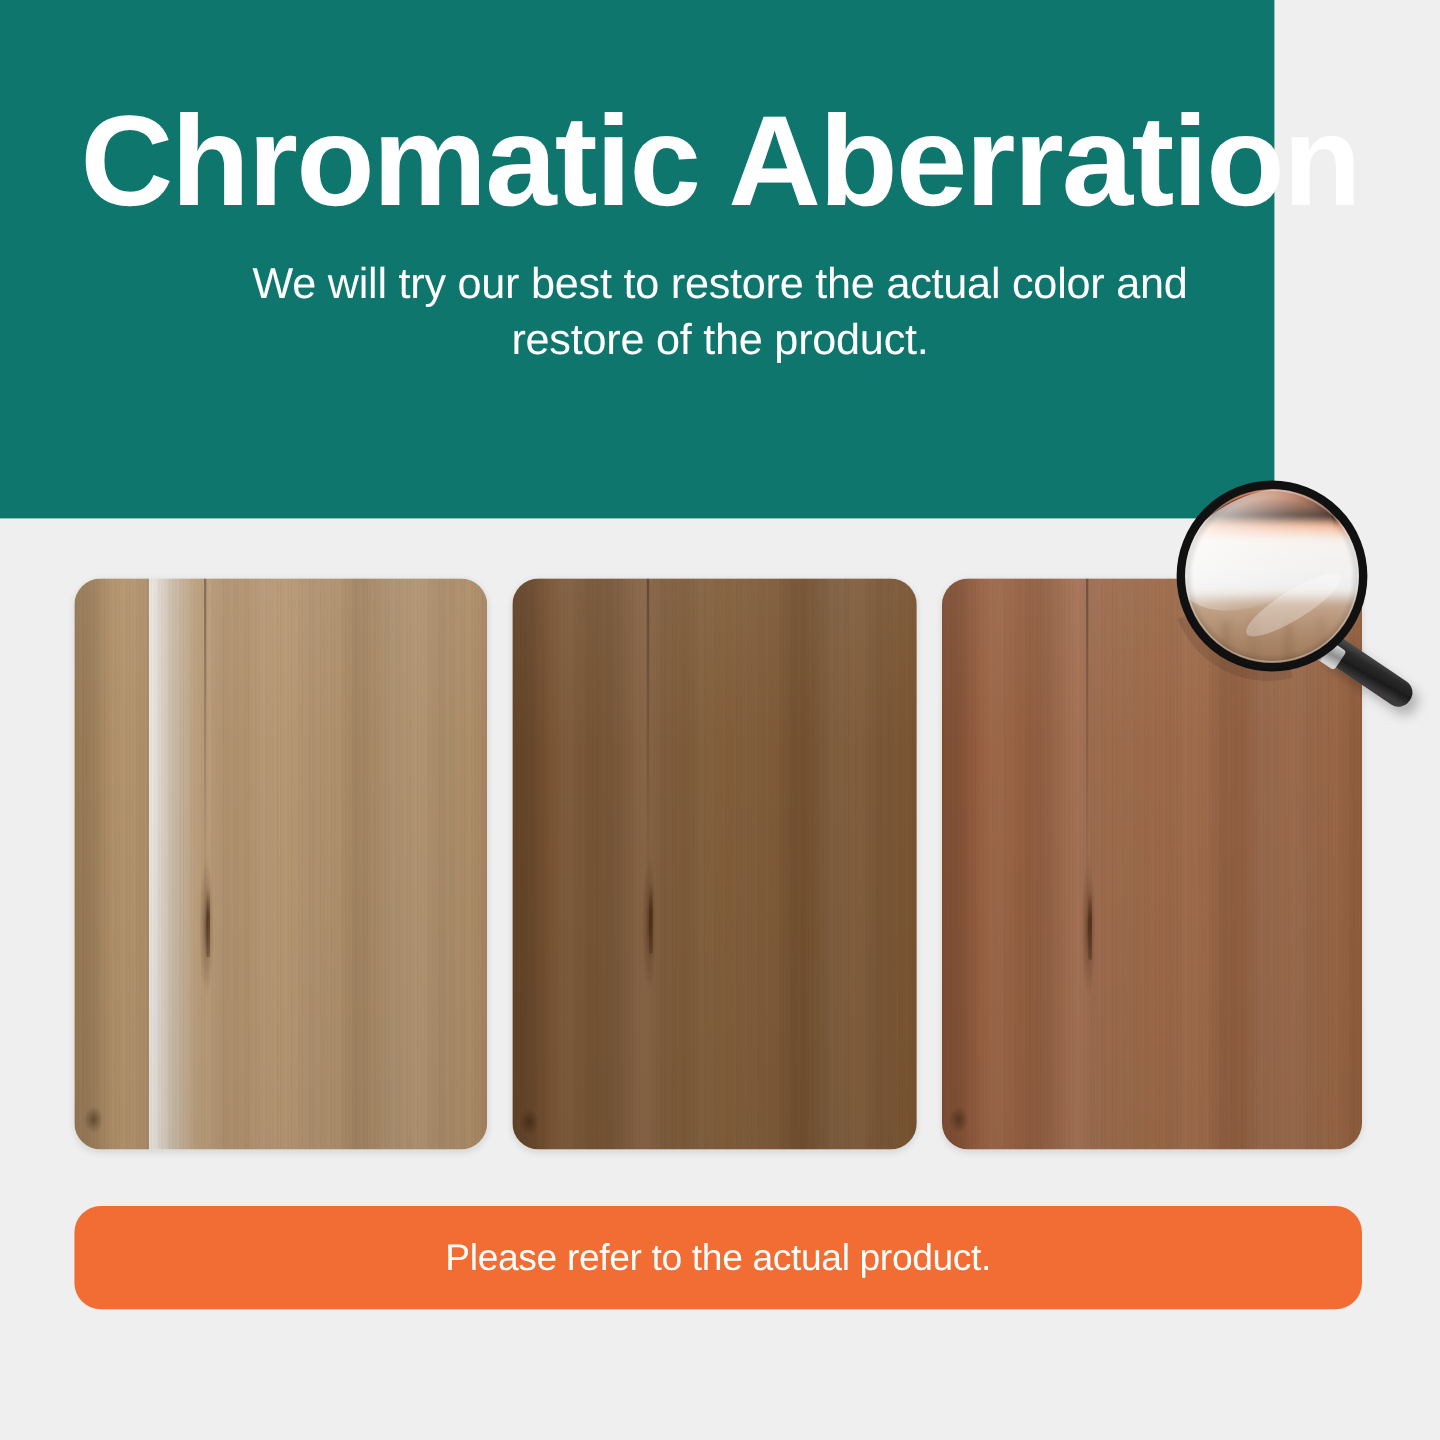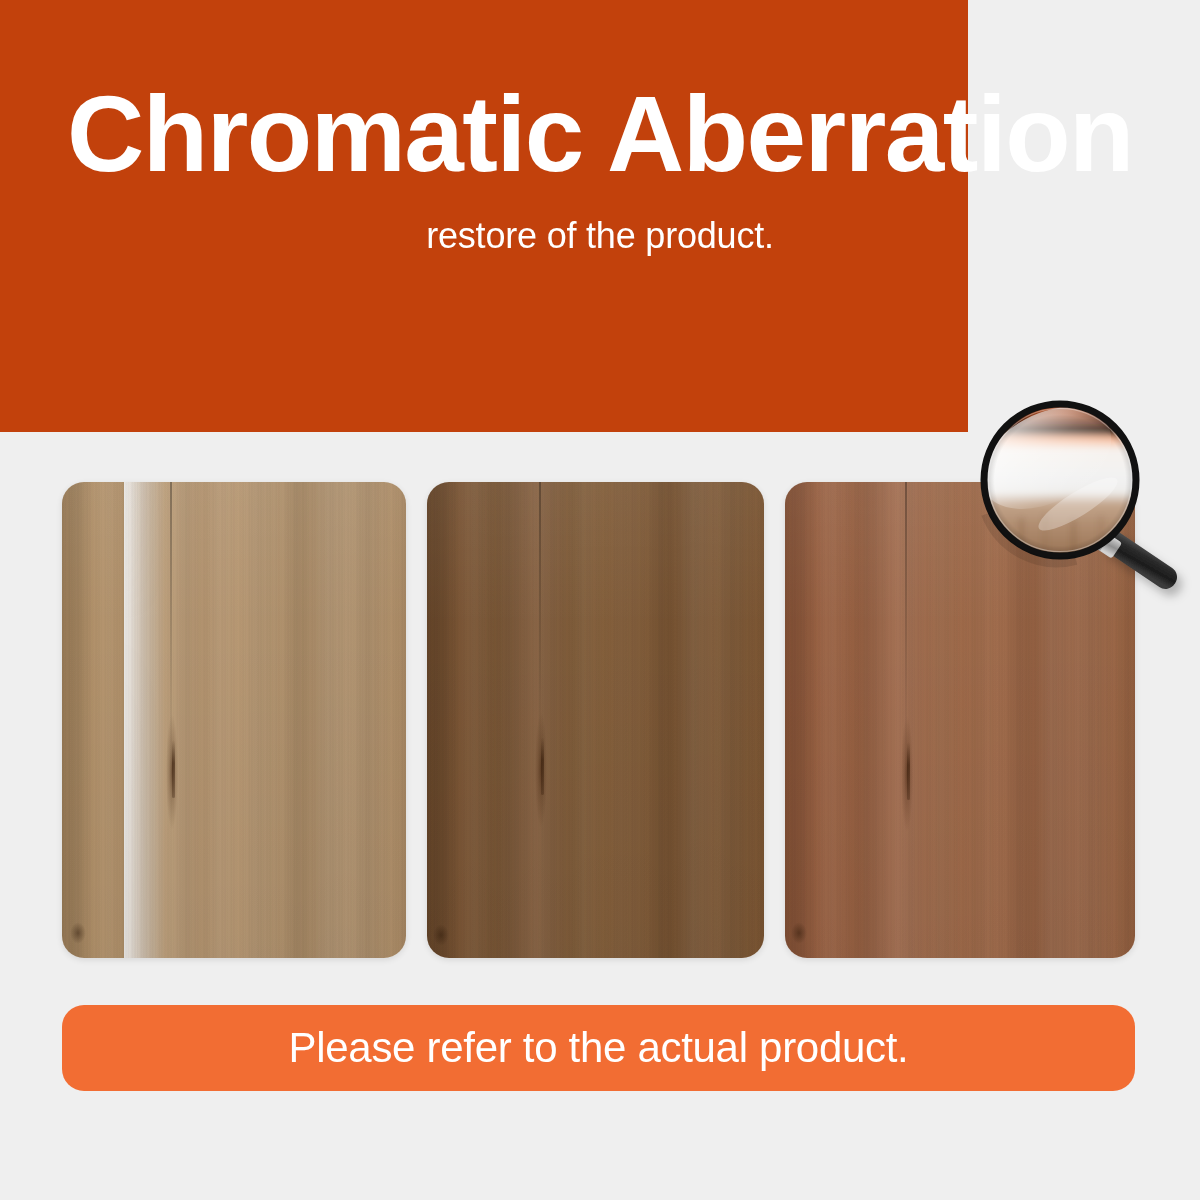--- a/index.html
+++ b/index.html
@@ -18,23 +18,23 @@
     width: 1200px;
     height: 1200px;
     background: #efefef;
     overflow: hidden;
   }
 
   
   #header-band {
     position: absolute;
     left: 0; top: 0;
-    width: 968px;
+    width: 1062px;
     height: 432px;
-    background: #c2410c;
+    background: #0f766e;
     z-index: 1;
   }
   #page-title {
     position: absolute;
     left: 0; top: 78px;
     width: 1200px;
     text-align: center;
     color: #ffffff;
     font-family: "Liberation Sans", sans-serif;
     font-weight: bold;
@@ -187,34 +187,35 @@
     border-radius: 22px;
     z-index: 3;
     display: flex;
     align-items: center;
     justify-content: center;
   }
   #bottom-banner-text {
     color: #ffffff;
     font-family: "Liberation Sans", sans-serif;
     font-weight: normal;
-    font-size: 42px;
+    font-size: 31px;
     line-height: 50px;
     letter-spacing: -0.3px;
     white-space: nowrap;
   }
 </style>
 </head>
 <body>
 
 <div id="stage">
 
   <div id="header-band">
     <div id="page-title">Chromatic Aberration</div>
     <div id="page-subtitle">
+      <span class="sub-line">We will try our best to restore the actual color and</span>
       <span class="sub-line">restore of the product.</span>
     </div>
   </div>
 
   <div id="swatch-row">
 
     <div class="swatch" id="swatch-1">
       <div class="wood-base" style="background:
              linear-gradient(90deg,
                #a8875f 0%, #b5946c 9%, #ab8a63 18%, #b8977010 0%,

